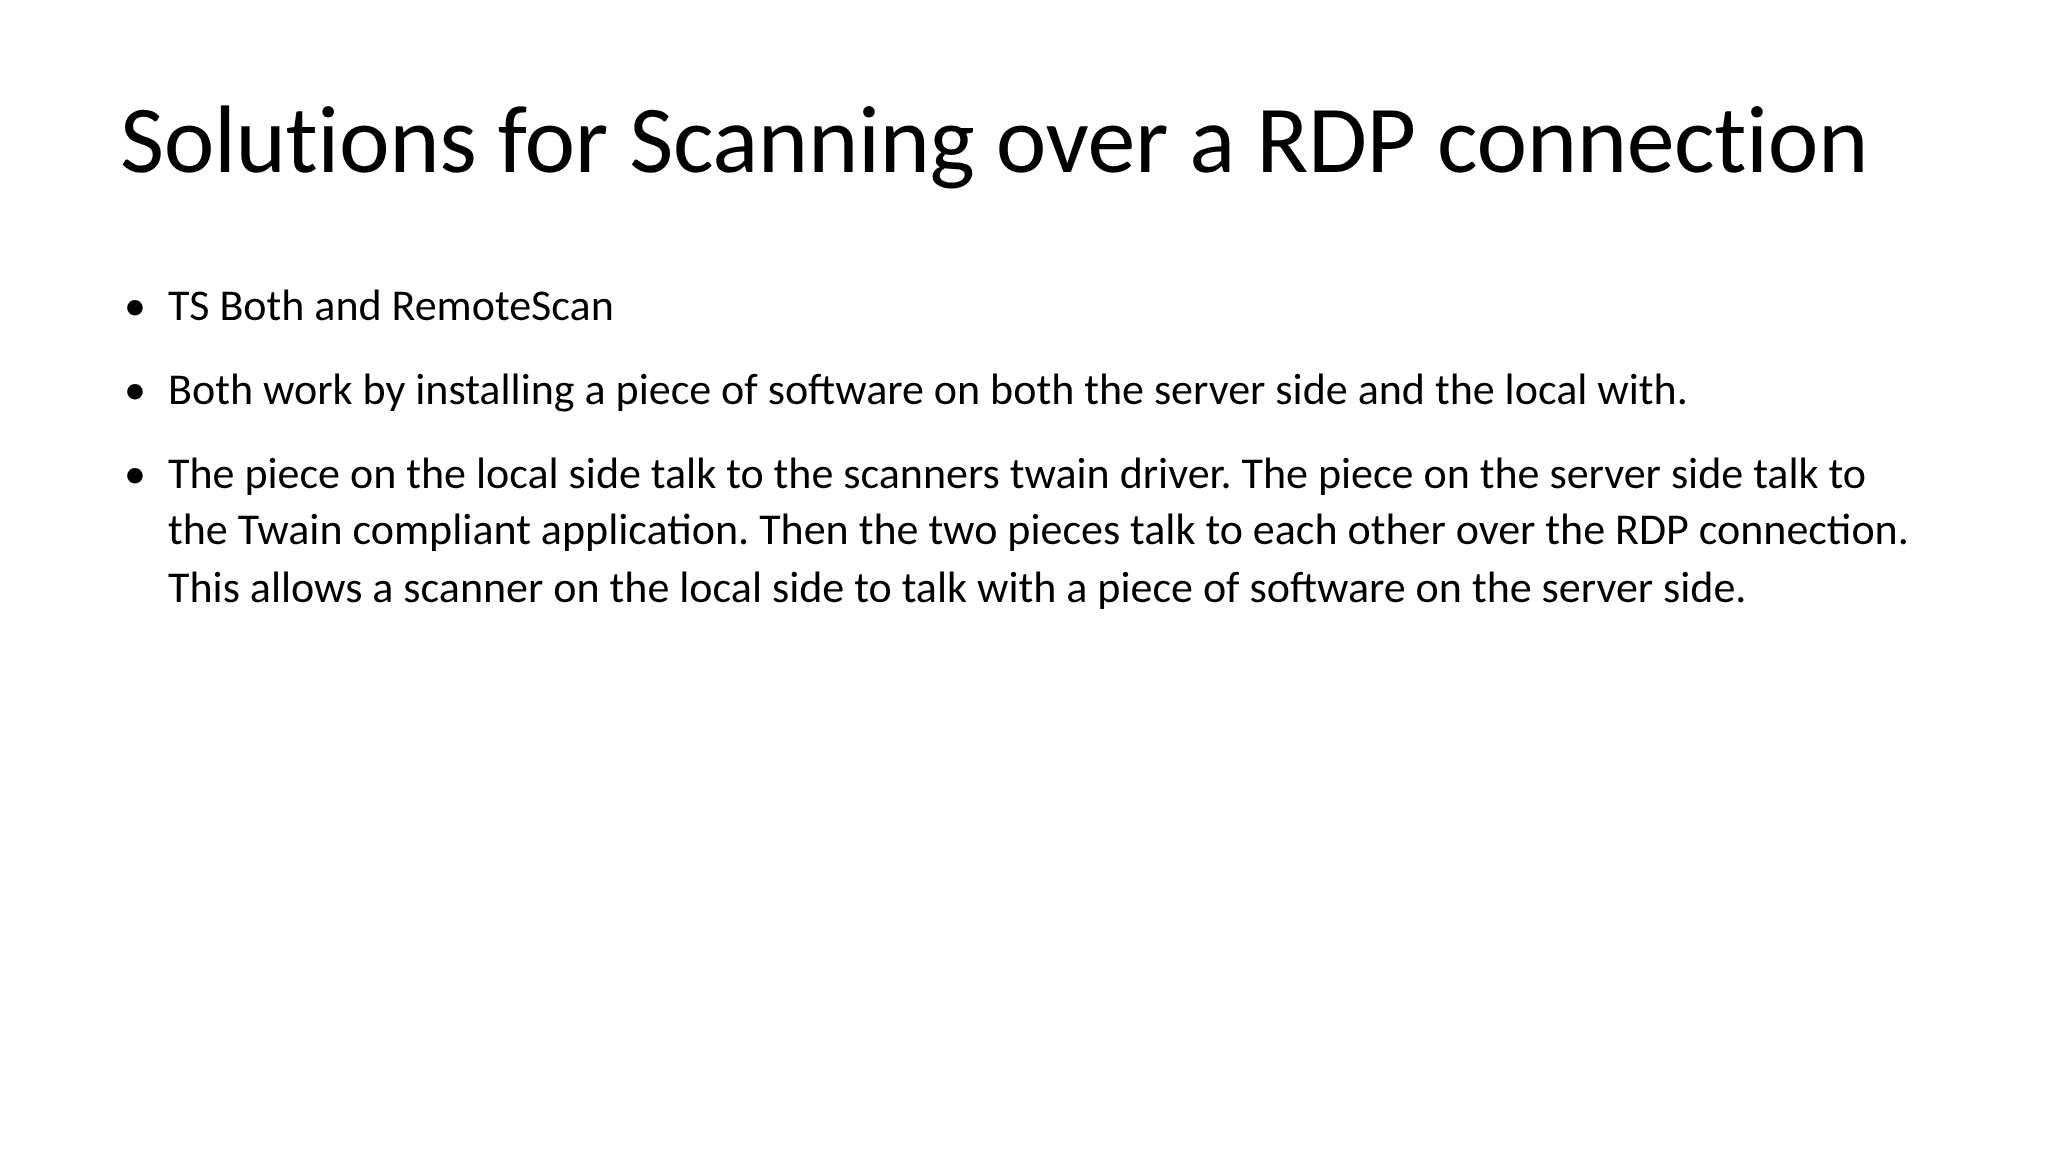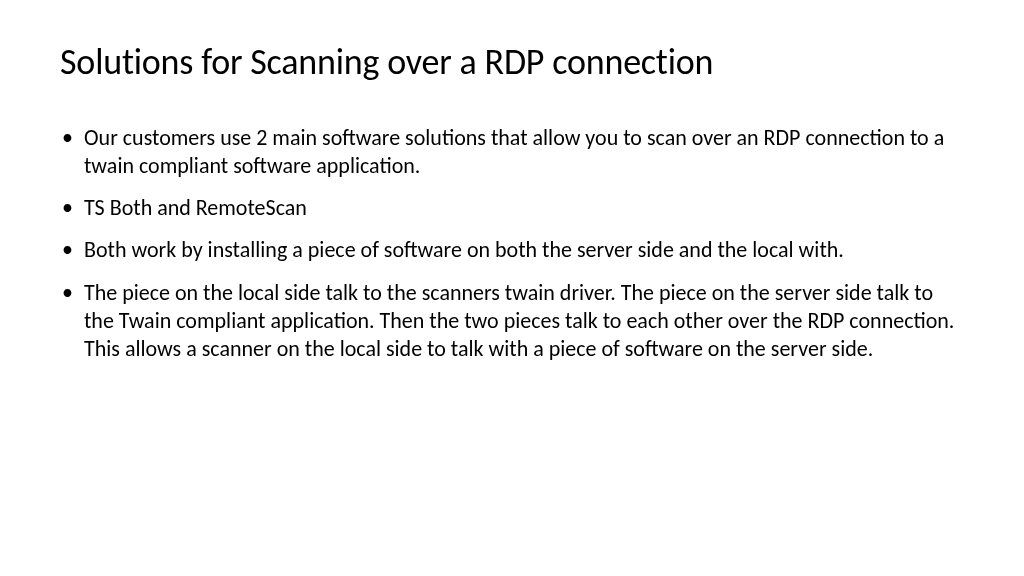--- a/index.html
+++ b/index.html
@@ -4,21 +4,21 @@
 <style>
   * { margin: 0; padding: 0; box-sizing: border-box; }
   html, body { width: 1024px; height: 576px; background: #ffffff; font-family: Calibri, "Segoe UI", Arial, sans-serif; color: #000000; }
   .slide {
     width: 1024px;
     height: 576px;
     padding: 40px 60px 40px 60px;
     position: relative;
   }
   .title {
-    font-size: 36px;
+    font-size: 48px;
     font-weight: 400;
     margin-bottom: 40px;
     letter-spacing: -0.2px;
   }
   .bullets {
     list-style: none;
     padding-left: 0;
   }
   .bullets li {
     font-size: 22px;
@@ -35,18 +35,17 @@
     top: 0;
     font-size: 22px;
   }
 </style>
 </head>
 <body>
 
 <div class="slide">
   <h1 class="title">Solutions for Scanning over a RDP connection</h1>
   <ul class="bullets">
-    <li>Our customers use 2 main software solutions that allow you to scan over an RDP connection to a twain compliant software application.</li>
     <li>TS Both and RemoteScan</li>
     <li>Both work by installing a piece of software on both the server side and the local with.</li>
     <li>The piece on the local side talk to the scanners twain driver. The piece on the server side talk to the Twain compliant application. Then the two pieces talk to each other over the RDP connection. This allows a scanner on the local side to talk with a piece of software on the server side.</li>
   </ul>
 </div>
 
 </body></html>

